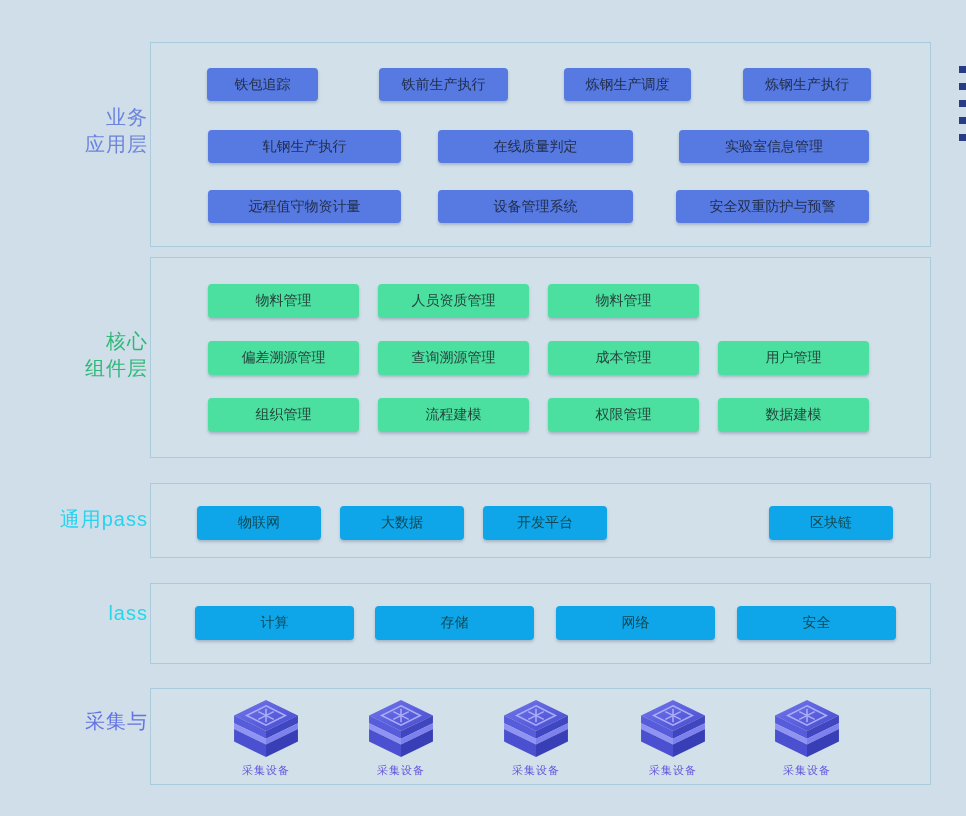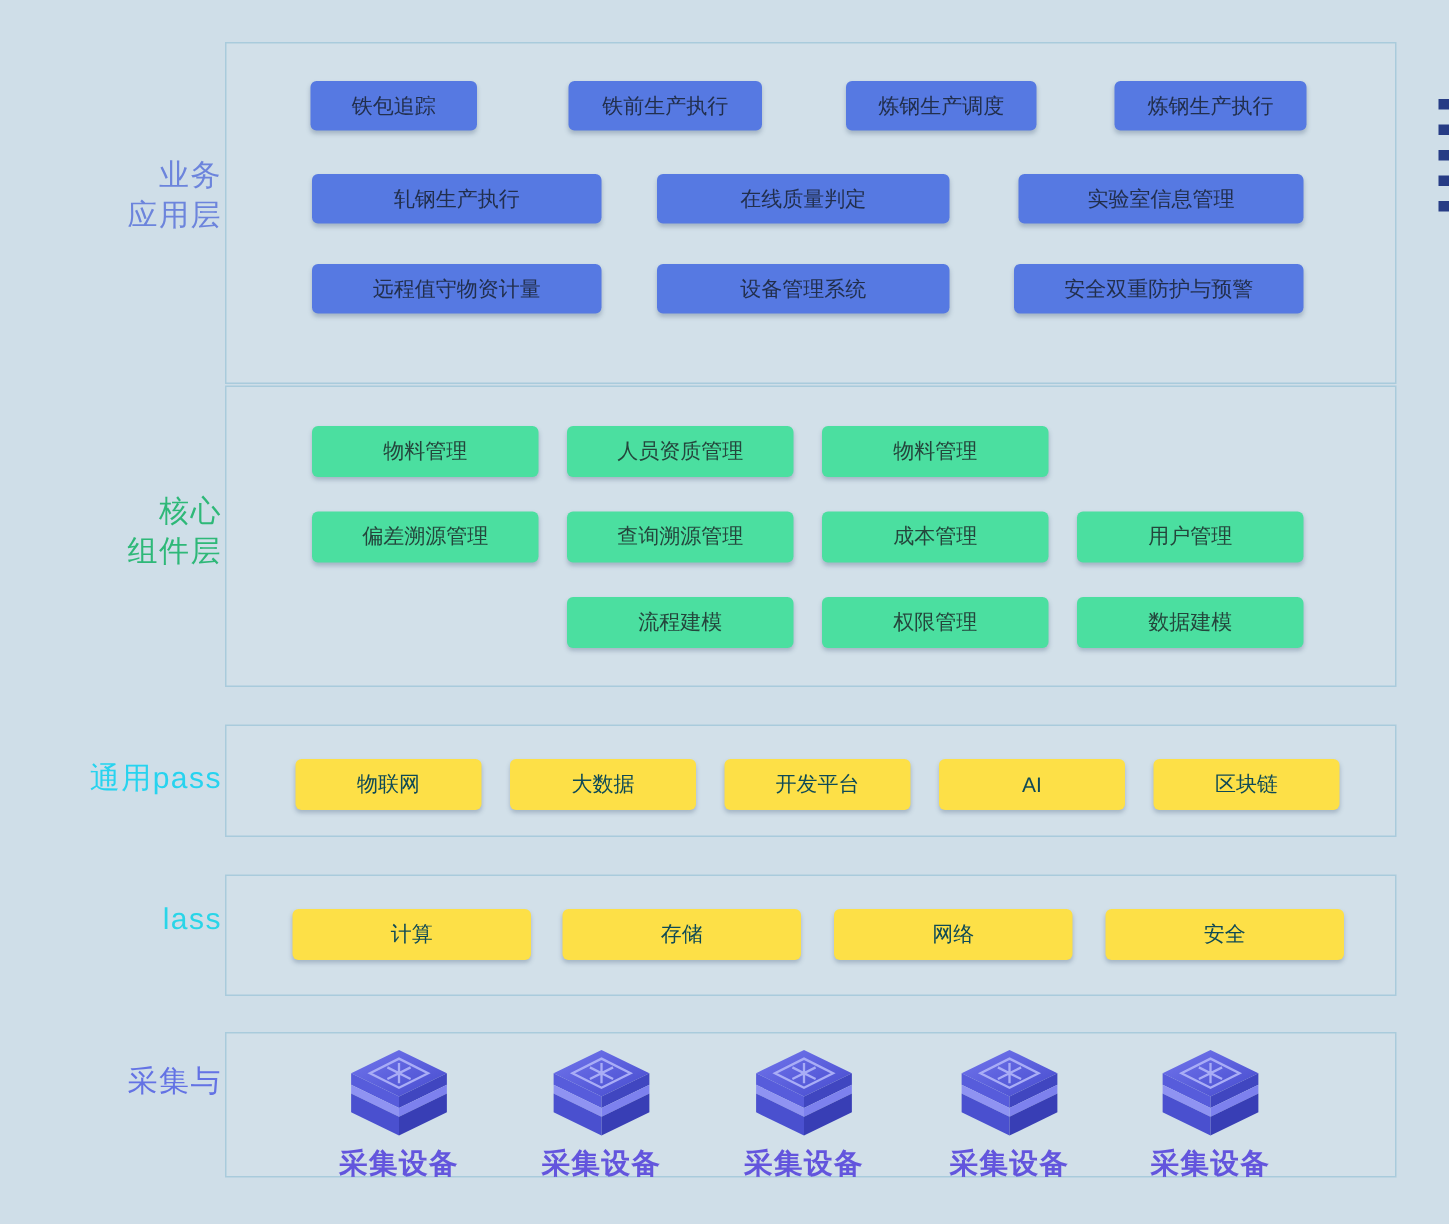--- a/index.html
+++ b/index.html
@@ -30,30 +30,30 @@
   .btn {
     position:absolute; height:33px;
     border-radius:4px;
     display:flex; align-items:center; justify-content:center;
     font-size:14px;
     box-shadow:0 2px 3px rgba(110,130,155,0.45);
     cursor:pointer; white-space:nowrap;
   }
   .btn.blue  { background:#5679e2; color:#222f4d; }
   .btn.green { background:#4bdfa0; color:#24463c; height:34px; }
-  .btn.cyan  { background:#fde047; color:#0f4a56; height:34px; }
+  .btn.cyan  { background:#0ea5e9; color:#0f4a56; height:34px; }
 
   
   .device {
     position:absolute; width:92px; top:10px;
     display:flex; flex-direction:column; align-items:center;
     cursor:pointer;
   }
   .device-label {
-    margin-top:4px; font-size:19px; font-weight:bold; color:#6355dd;
+    margin-top:4px; font-size:11px; font-weight:normal; color:#6355dd;
     letter-spacing:1px;
   }
 
   
   .right-marks {
     position:absolute; top:66px; right:-2px; width:9px;
     display:flex; flex-direction:column; gap:10px;
   }
   .right-marks span {
     display:block; width:9px; height:7px; background:#273c85;
@@ -61,21 +61,21 @@
 </style>
 </head>
 <body>
 
 <div class="stage">
 
   <div class="layer-label" style="top:104px;color:#6c84dc">
     <div>业务</div>
     <div>应用层</div>
   </div>
-  <div class="panel" style="top:28px;height:228px">
+  <div class="panel" style="top:42px;height:205px">
     <div class="btn blue" style="left:56px;top:25px;width:111px">铁包追踪</div>
     <div class="btn blue" style="left:228px;top:25px;width:129px">铁前生产执行</div>
     <div class="btn blue" style="left:413px;top:25px;width:127px">炼钢生产调度</div>
     <div class="btn blue" style="left:592px;top:25px;width:128px">炼钢生产执行</div>
     <div class="btn blue" style="left:57px;top:87px;width:193px">轧钢生产执行</div>
     <div class="btn blue" style="left:287px;top:87px;width:195px">在线质量判定</div>
     <div class="btn blue" style="left:528px;top:87px;width:190px">实验室信息管理</div>
     <div class="btn blue" style="left:57px;top:147px;width:193px">远程值守物资计量</div>
     <div class="btn blue" style="left:287px;top:147px;width:195px">设备管理系统</div>
     <div class="btn blue" style="left:525px;top:147px;width:193px">安全双重防护与预警</div>
@@ -86,33 +86,33 @@
     <div>组件层</div>
   </div>
   <div class="panel" style="top:257px;height:201px">
     <div class="btn green" style="left:57px;top:26px;width:151px">物料管理</div>
     <div class="btn green" style="left:227px;top:26px;width:151px">人员资质管理</div>
     <div class="btn green" style="left:397px;top:26px;width:151px">物料管理</div>
     <div class="btn green" style="left:57px;top:83px;width:151px">偏差溯源管理</div>
     <div class="btn green" style="left:227px;top:83px;width:151px">查询溯源管理</div>
     <div class="btn green" style="left:397px;top:83px;width:151px">成本管理</div>
     <div class="btn green" style="left:567px;top:83px;width:151px">用户管理</div>
+    <div class="btn green" style="left:57px;top:140px;width:151px">组织管理</div>
     <div class="btn green" style="left:227px;top:140px;width:151px">流程建模</div>
     <div class="btn green" style="left:397px;top:140px;width:151px">权限管理</div>
     <div class="btn green" style="left:567px;top:140px;width:151px">数据建模</div>
   </div>
 
   <div class="layer-label" style="top:506px;color:#27d3ef">
     <div>通用pass</div>
   </div>
   <div class="panel" style="top:483px;height:75px">
     <div class="btn cyan" style="left:46px;top:22px;width:124px">物联网</div>
     <div class="btn cyan" style="left:189px;top:22px;width:124px">大数据</div>
     <div class="btn cyan" style="left:332px;top:22px;width:124px">开发平台</div>
-    <div class="btn cyan" style="left:475px;top:22px;width:124px">AI</div>
     <div class="btn cyan" style="left:618px;top:22px;width:124px">区块链</div>
   </div>
 
   <div class="layer-label" style="top:600px;color:#29d5e8">
     <div>lass</div>
   </div>
   <div class="panel" style="top:583px;height:81px">
     <div class="btn cyan" style="left:44px;top:22px;width:159px">计算</div>
     <div class="btn cyan" style="left:224px;top:22px;width:159px">存储</div>
     <div class="btn cyan" style="left:405px;top:22px;width:159px">网络</div>

